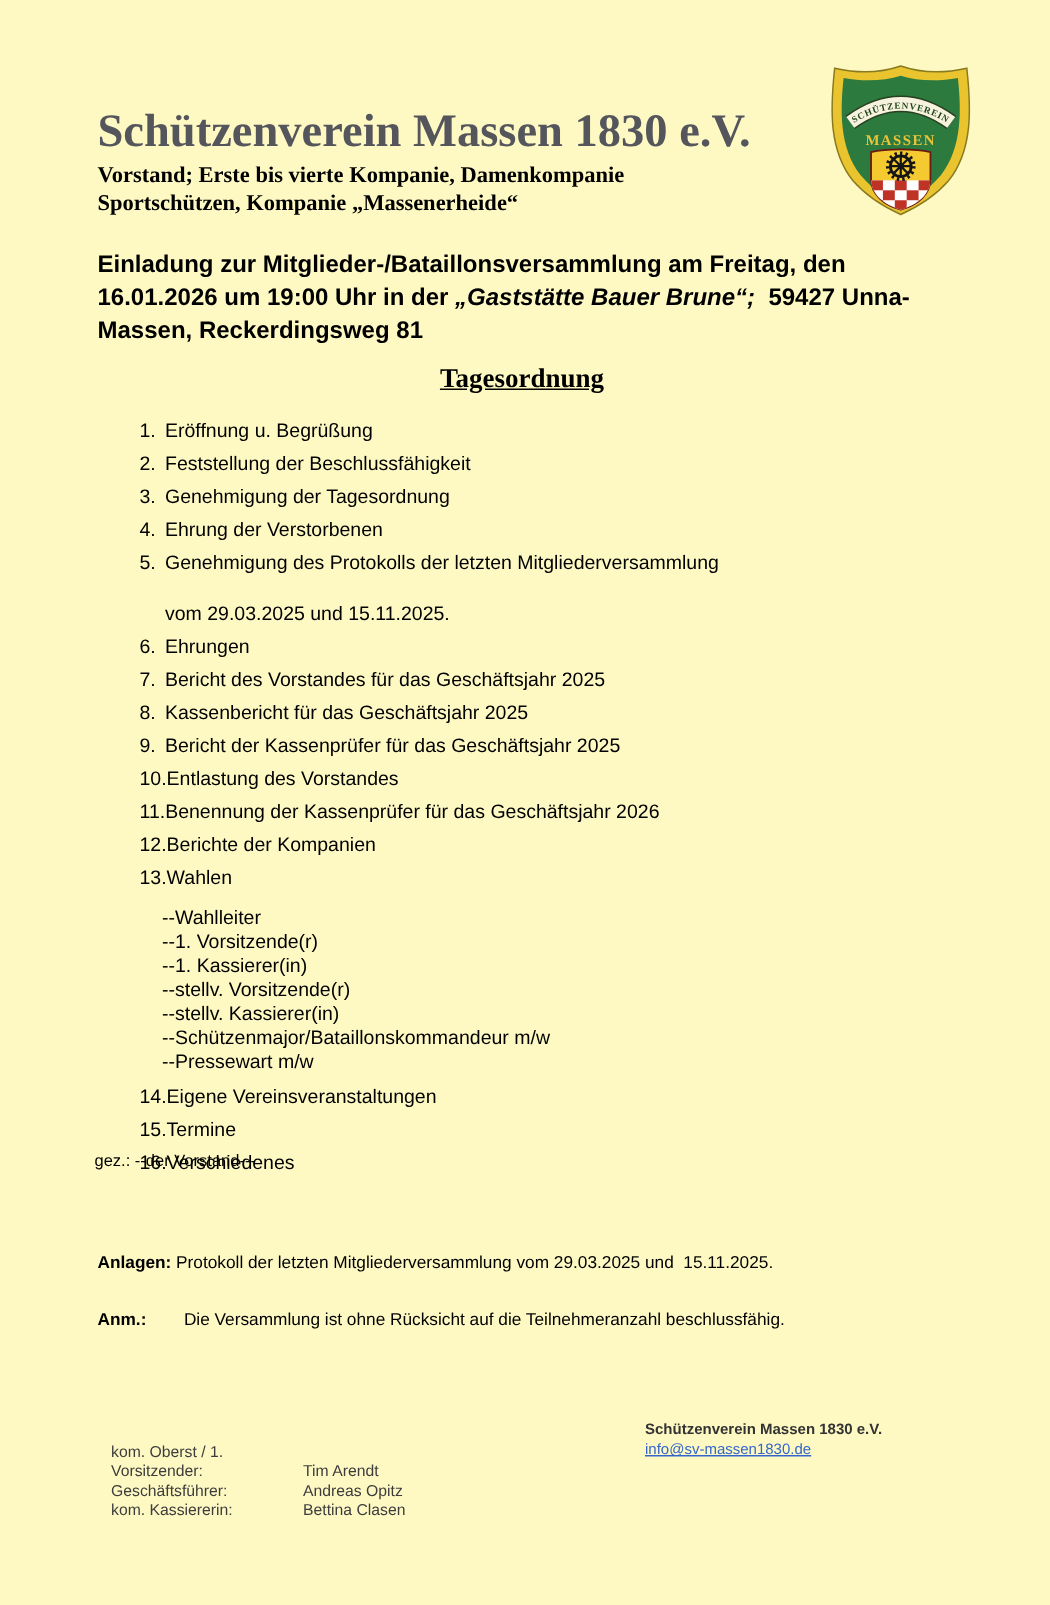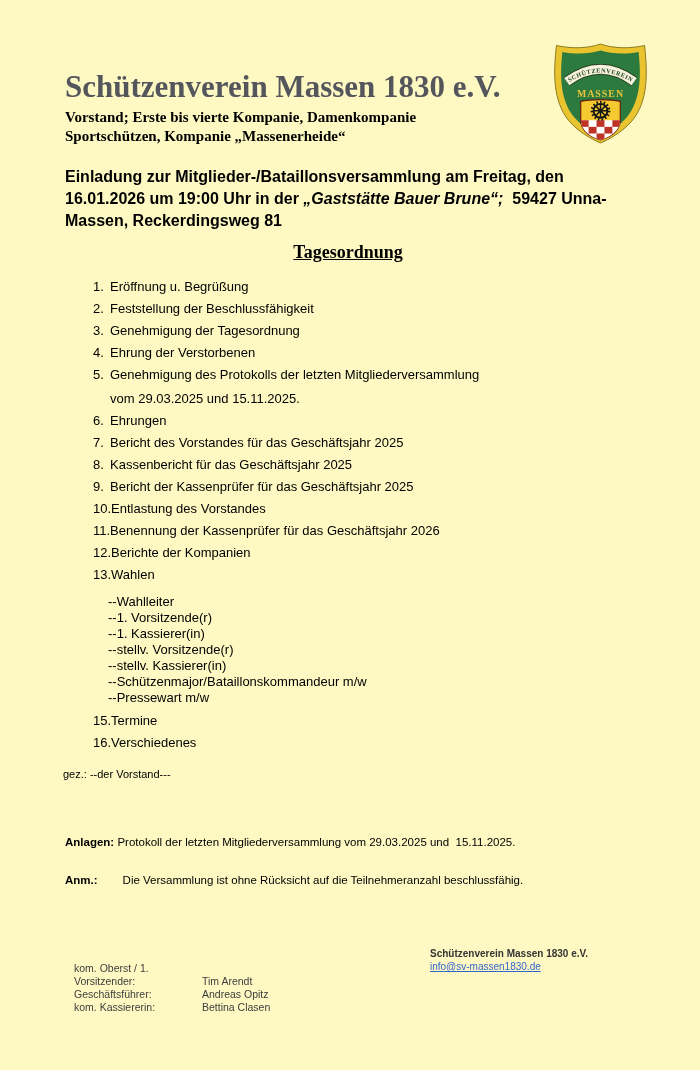--- a/index.html
+++ b/index.html
@@ -34,21 +34,21 @@
     position:absolute; left:59px; top:242px; width:578px; text-align:center;
     font-family:"Liberation Serif", serif; font-weight:bold; font-size:18px;
     text-decoration:underline;
   }
   .agenda-list {
     position:absolute; left:93px; top:280px; margin:0; padding:0;
     list-style:none; font-size:13px; font-weight:normal;
   }
   .agenda-item { line-height:14px; margin-bottom:8px; }
   .agenda-item .num { display:inline-block; min-width:17px; }
-  .agenda-item .extra { margin-top:10px; margin-left:17px; }
+  .agenda-item .extra { margin-top:20px; margin-left:17px; }
   .agenda-item .subs { margin-top:12px; margin-left:15px; }
   .agenda-item .subline { line-height:16px; }
 
   
   .signature {
     position:absolute; left:63px; top:768px;
     font-size:11px; font-weight:normal;
   }
   .attachments {
     position:absolute; left:65px; top:836px;
@@ -161,20 +161,21 @@
     <li class="agenda-item"><span class="num">13.</span><span class="itxt">Wahlen</span><div class="subs">
           <div class="subline">--Wahlleiter</div>
           <div class="subline">--1. Vorsitzende(r)</div>
           <div class="subline">--1. Kassierer(in)</div>
           <div class="subline">--stellv. Vorsitzende(r)</div>
           <div class="subline">--stellv. Kassierer(in)</div>
           <div class="subline">--Schützenmajor/Bataillonskommandeur m/w</div>
           <div class="subline">--Pressewart m/w</div>
         </div></li>
 
+    <li class="agenda-item"><span class="num">14.</span><span class="itxt">Eigene Vereinsveranstaltungen</span></li>
 
     <li class="agenda-item"><span class="num">15.</span><span class="itxt">Termine</span></li>
 
     <li class="agenda-item"><span class="num">16.</span><span class="itxt">Verschiedenes</span></li>
   </ol>
 
   <div class="signature">gez.: --der Vorstand---</div>
 
   <div class="attachments"><span class="lbl">Anlagen:</span><span> Protokoll der letzten Mitgliederversammlung vom 29.03.2025 und  15.11.2025.</span></div>
 

